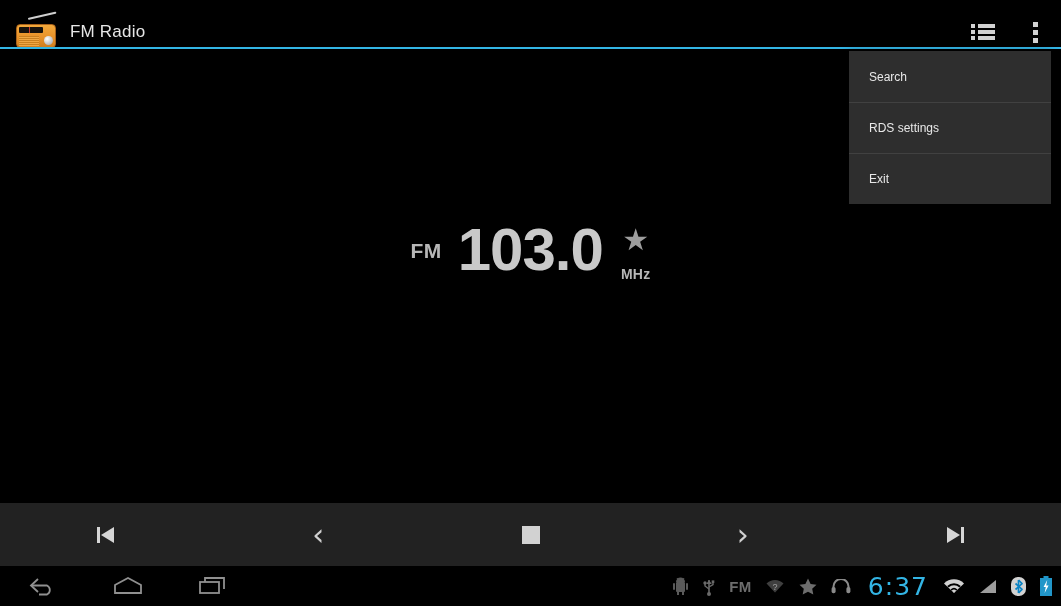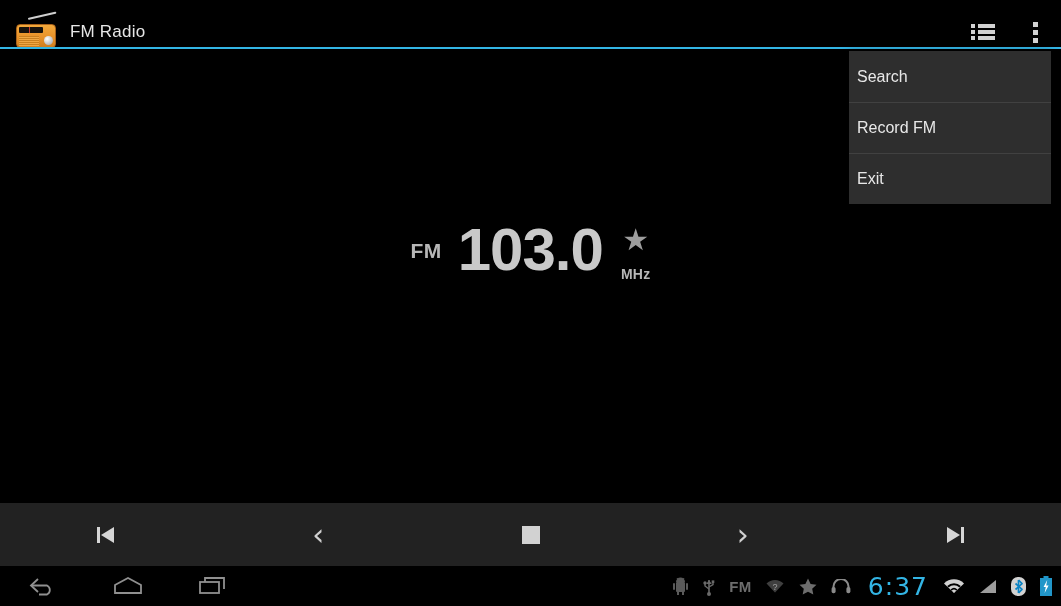--- a/index.html
+++ b/index.html
@@ -112,23 +112,23 @@
   #overflow-menu {
     position:absolute; left:849px; top:51px;
     width:202px;
     background:#2e2e2e;
     box-shadow:0 2px 7px rgba(0,0,0,.85);
     z-index:20;
   }
   .menu-item {
     height:51px;
     display:flex; align-items:center;
-    padding-left:8px;
+    padding-left:20px;
     color:#e8e8e8;
-    font-size:16px;
+    font-size:12px;
     border-top:1px solid #414141;
   }
   .menu-item:first-child { border-top:none; }
 
   
   #content {
     position:absolute; left:0; top:49px;
     width:1061px; height:454px;
     background:#000;
   }
@@ -301,21 +301,21 @@
       <div id="freq-value">103.0</div>
       <div id="unit-block">
         <div id="fav-star">★</div>
         <div id="mhz-label">MHz</div>
       </div>
     </div>
   </div>
 
   <div id="overflow-menu">
     <div class="menu-item">Search</div>
-    <div class="menu-item">Record FM</div>
+    <div class="menu-item">RDS settings</div>
     <div class="menu-item">Exit</div>
   </div>
 
   <div id="control-bar">
 
     <div class="ctrl-btn">
       <div class="icon-skip-prev">
         <div class="bar"></div>
           <div class="tri"></div>
       </div>

